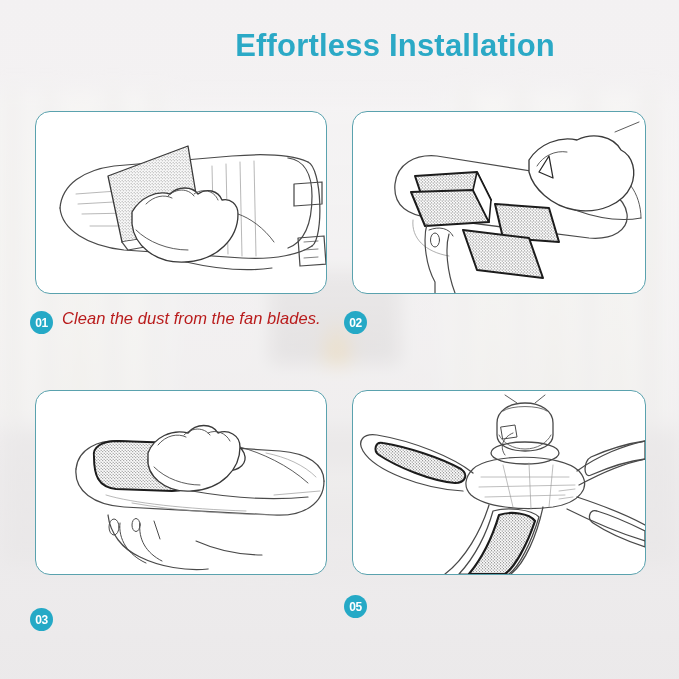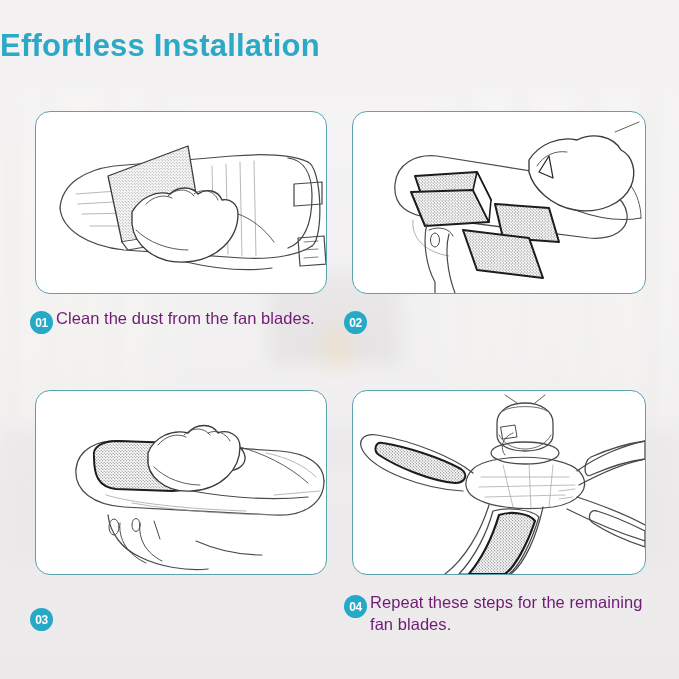--- a/index.html
+++ b/index.html
@@ -37,43 +37,43 @@
   .bg-room .sofa{position:absolute;left:298px;top:372px;width:250px;height:104px;
     background:linear-gradient(180deg,#efeeec,#dcdad9);border-radius:10px;}
   .bg-room .rug{position:absolute;left:110px;top:424px;width:430px;height:56px;
     background:radial-gradient(ellipse at 50% 50%,#eceaea,rgba(236,234,234,0) 72%);}
   .bg-room .plant{position:absolute;left:56px;top:300px;width:52px;height:64px;
     background:radial-gradient(ellipse at 50% 60%,#eceae2,rgba(236,234,226,0) 70%);}
   .bg-veil{position:absolute;inset:0;
     background:linear-gradient(180deg,rgba(243,241,242,.97) 0px,rgba(243,241,242,.55) 104px,rgba(243,241,242,.30) 200px,rgba(243,241,242,.42) 340px,rgba(240,238,239,.55) 470px,rgba(238,236,237,.80) 600px,rgba(236,234,235,.92) 679px);}
 
   
-  .title{position:absolute;left:0;top:28px;width:555px;text-align:left;z-index:5;
+  .title{position:absolute;left:0;top:28px;width:555px;text-align:right;z-index:5;
     font-size:31px;font-weight:bold;letter-spacing:.2px;color:#2BA9C6;}
 
   
   .panel{position:absolute;background:#ffffff;border:1.4px solid #5AA2AE;
     border-radius:15px;overflow:hidden;z-index:4;}
   .p1{left:35px;top:111px;width:290px;height:181px;}
   .p2{left:352px;top:111px;width:292px;height:181px;}
   .p3{left:35px;top:390px;width:290px;height:183px;}
   .p4{left:352px;top:390px;width:292px;height:183px;}
   .panel svg{display:block;width:100%;height:100%;}
 
   
-  .caption{position:absolute;z-index:6;display:flex;align-items:flex-start;gap:3px;}
+  .caption{position:absolute;z-index:6;display:flex;align-items:flex-start;gap:9px;}
   .c1{left:30px;top:308px;width:300px;}
   .c2{left:344px;top:308px;width:305px;}
   .c3{left:30px;top:592px;width:300px;margin-top:13px;}
   .c4{left:344px;top:592px;width:305px;}
   .badge{flex:0 0 auto;width:23px;height:23px;border-radius:50%;
     background:#25A9C6;color:#ffffff;font-size:12px;font-weight:bold;
     display:flex;align-items:center;justify-content:center;margin-top:3px;
     letter-spacing:-0.3px;}
-  .ctext{font-size:16.5px;line-height:1.33;color:#701a75;letter-spacing:.05px;}
+  .ctext{font-size:16.5px;line-height:1.33;color:#b91c1c;letter-spacing:.05px;font-style:italic;}
 </style>
 </head>
 <body>
 
 <div id="stage">
 
   <div class="bg">
     <div class="bg-base"></div>
     <div class="bg-room">
       <div class="wall"></div>
@@ -292,17 +292,16 @@
 
   <div class="caption c2">
     <div class="badge">02</div>
   </div>
 
   <div class="caption c3">
     <div class="badge">03</div>
   </div>
 
   <div class="caption c4">
-    <div class="badge">04</div>
-    <div class="ctext">Repeat these steps for the remaining fan blades.</div>
+    <div class="badge">05</div>
   </div>
 
 </div>
 
 </body></html>

